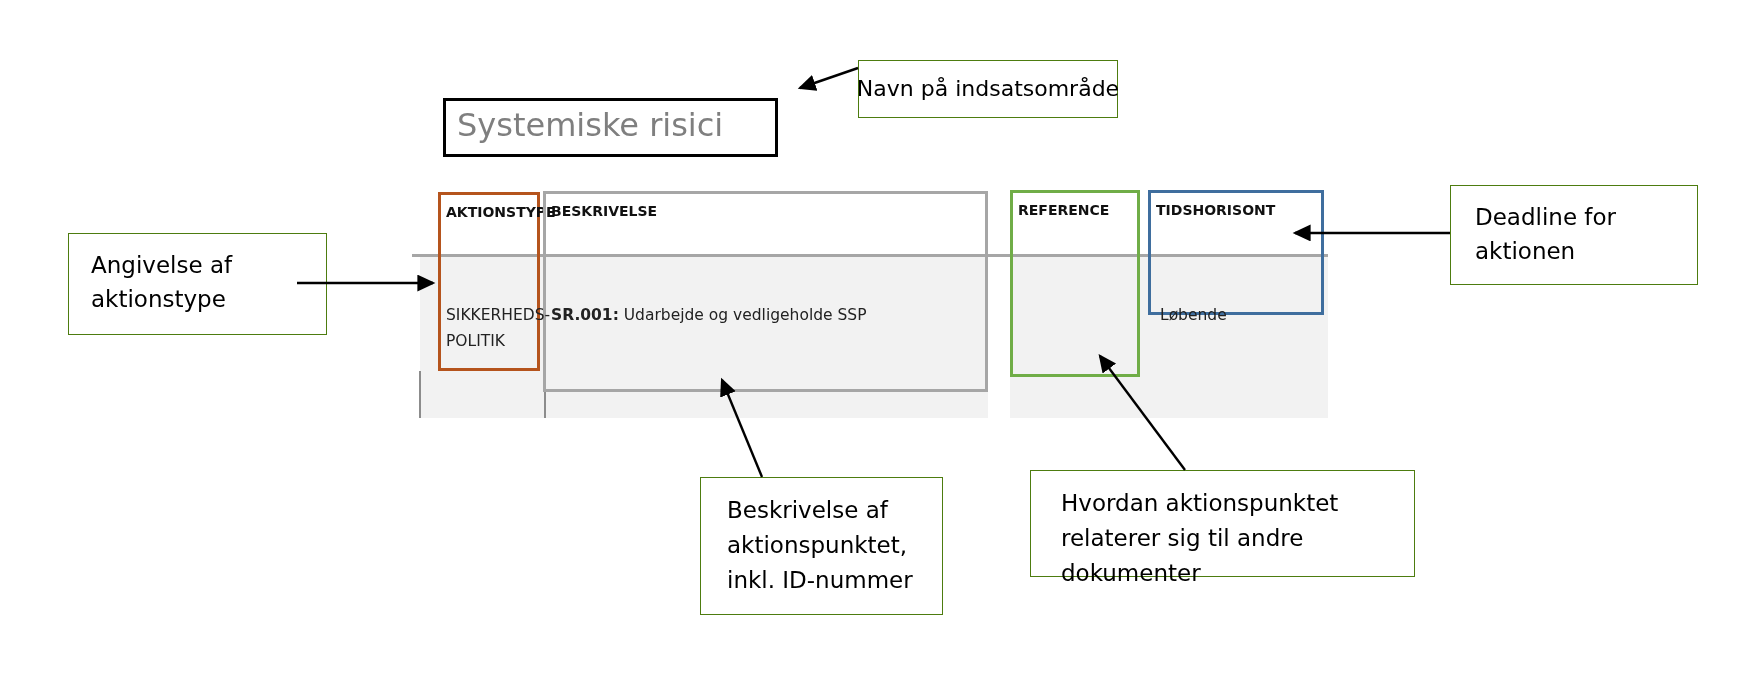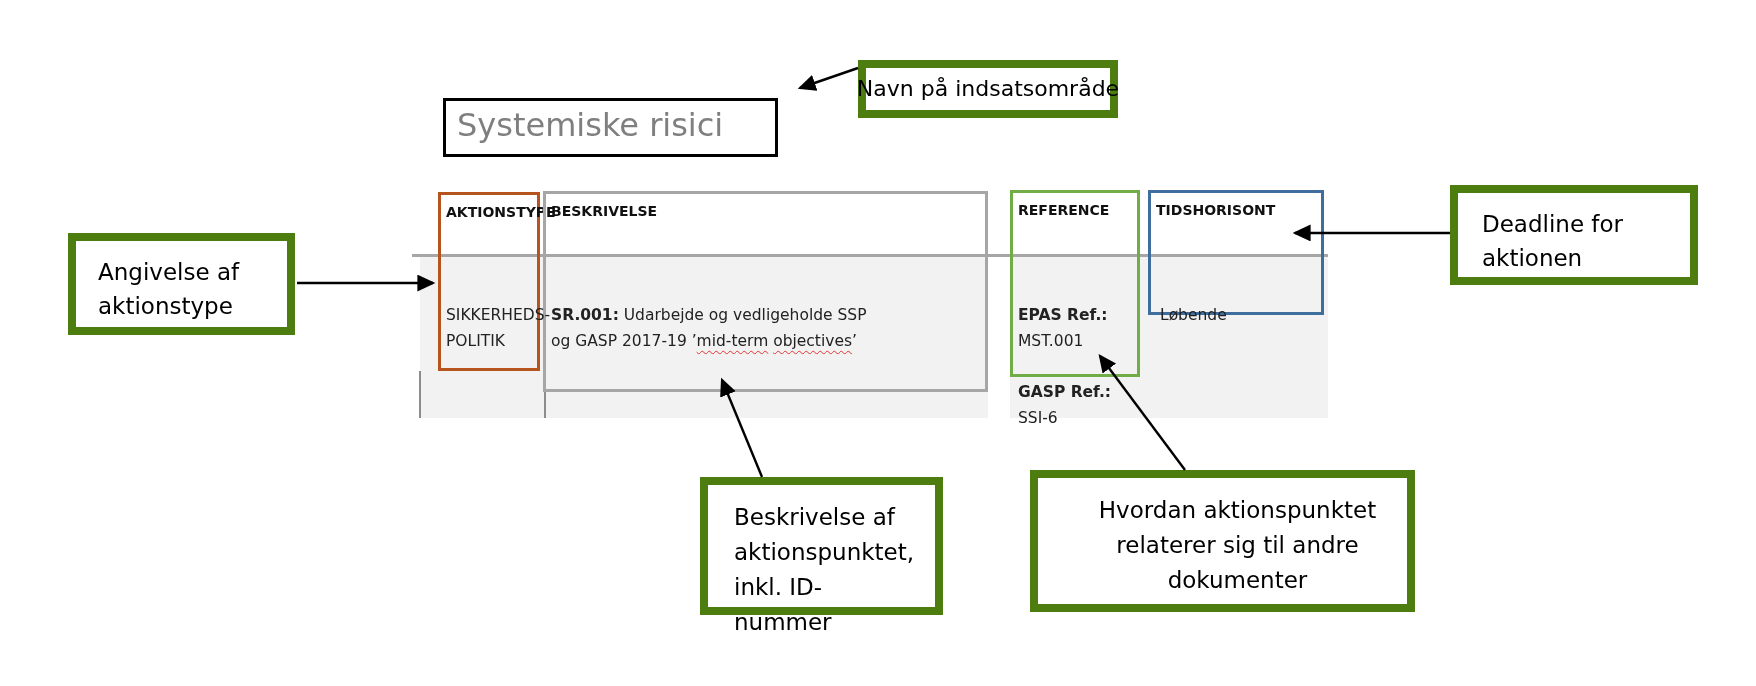--- a/index.html
+++ b/index.html
@@ -7,26 +7,26 @@
     position:relative;width:1756px;height:686px;background:#ffffff;overflow:hidden;
     font-family:"DejaVu Sans","Liberation Sans",sans-serif;color:#1a1a1a;
   }
   .abs{position:absolute;box-sizing:border-box;}
 
   
   #title-box{left:443px;top:98px;width:335px;height:59px;border:3px solid #000;}
   #title-text{left:457px;top:106px;font-size:32px;color:#7f7f7f;white-space:nowrap;}
 
   
-  .callout{border:8px solid #4d7c0f;background:#fff;font-size:23px;line-height:34px;color:#000;}
+  .callout{border:1px solid #4d7c0f;background:#fff;font-size:23px;line-height:34px;color:#000;}
   #callout-navn{left:858px;top:60px;width:260px;height:58px;display:flex;align-items:center;justify-content:center;font-size:22px;white-space:nowrap;}
-  #callout-angivelse{left:68px;top:233px;width:227px;height:102px;padding:14px 0 0 22px;}
+  #callout-angivelse{left:68px;top:233px;width:259px;height:102px;padding:14px 0 0 22px;}
   #callout-deadline{left:1450px;top:185px;width:248px;height:100px;padding:14px 0 0 24px;}
   #callout-beskrivelse{left:700px;top:477px;width:243px;height:138px;padding:15px 16px 0 26px;line-height:35px;}
-  #callout-hvordan{left:1030px;top:470px;width:385px;height:142px;padding:15px 0 0 30px;line-height:35px;text-align:center;}
+  #callout-hvordan{left:1030px;top:470px;width:385px;height:107px;padding:15px 0 0 30px;line-height:35px;}
 
   
   #row-bg{left:420px;top:255px;width:908px;height:163px;background:#f2f2f2;}
   #row-gap{left:988px;top:255px;width:22px;height:163px;background:#ffffff;}
   #row-line{left:412px;top:254px;width:916px;height:3px;background:#a6a6a6;}
   .cell-divider{width:2px;height:47px;top:371px;background:#8c8c8c;}
   #divider-left{left:419px;}
   #divider-col1{left:544px;}
 
   .hl-box{border-style:solid;border-width:3px;background:transparent;}
@@ -80,29 +80,22 @@
     <div class="hdr">TIDSHORISONT</div>
   </div>
 
   <div class="abs cell" id="cell-aktionstype">
     <div>SIKKERHEDS-</div>
     <div>POLITIK</div>
   </div>
 
   <div class="abs cell" id="cell-beskrivelse">
     <div><span class="bold">SR.001:</span><span> Udarbejde og vedligeholde SSP</span></div>
-    <div><span>og GASP 2017-19 ’</span><span class="misspell">mid-term</span><span> </span><span class="misspell">objectives</span><span>’</span></div>
   </div>
 
-  <div class="abs cell" id="cell-reference">
-    <div class="bold">EPAS Ref.:</div>
-    <div>MST.001</div>
-    <div class="bold gasp-label">GASP Ref.:</div>
-    <div>SSI-6</div>
-  </div>
 
   <div class="abs cell" id="cell-tidshorisont">Løbende</div>
 
   <div class="abs callout" id="callout-navn">
     <span>Navn på indsatsområde</span>
   </div>
 
   <div class="abs callout" id="callout-angivelse">
     <div>Angivelse af</div>
     <div>aktionstype</div>

